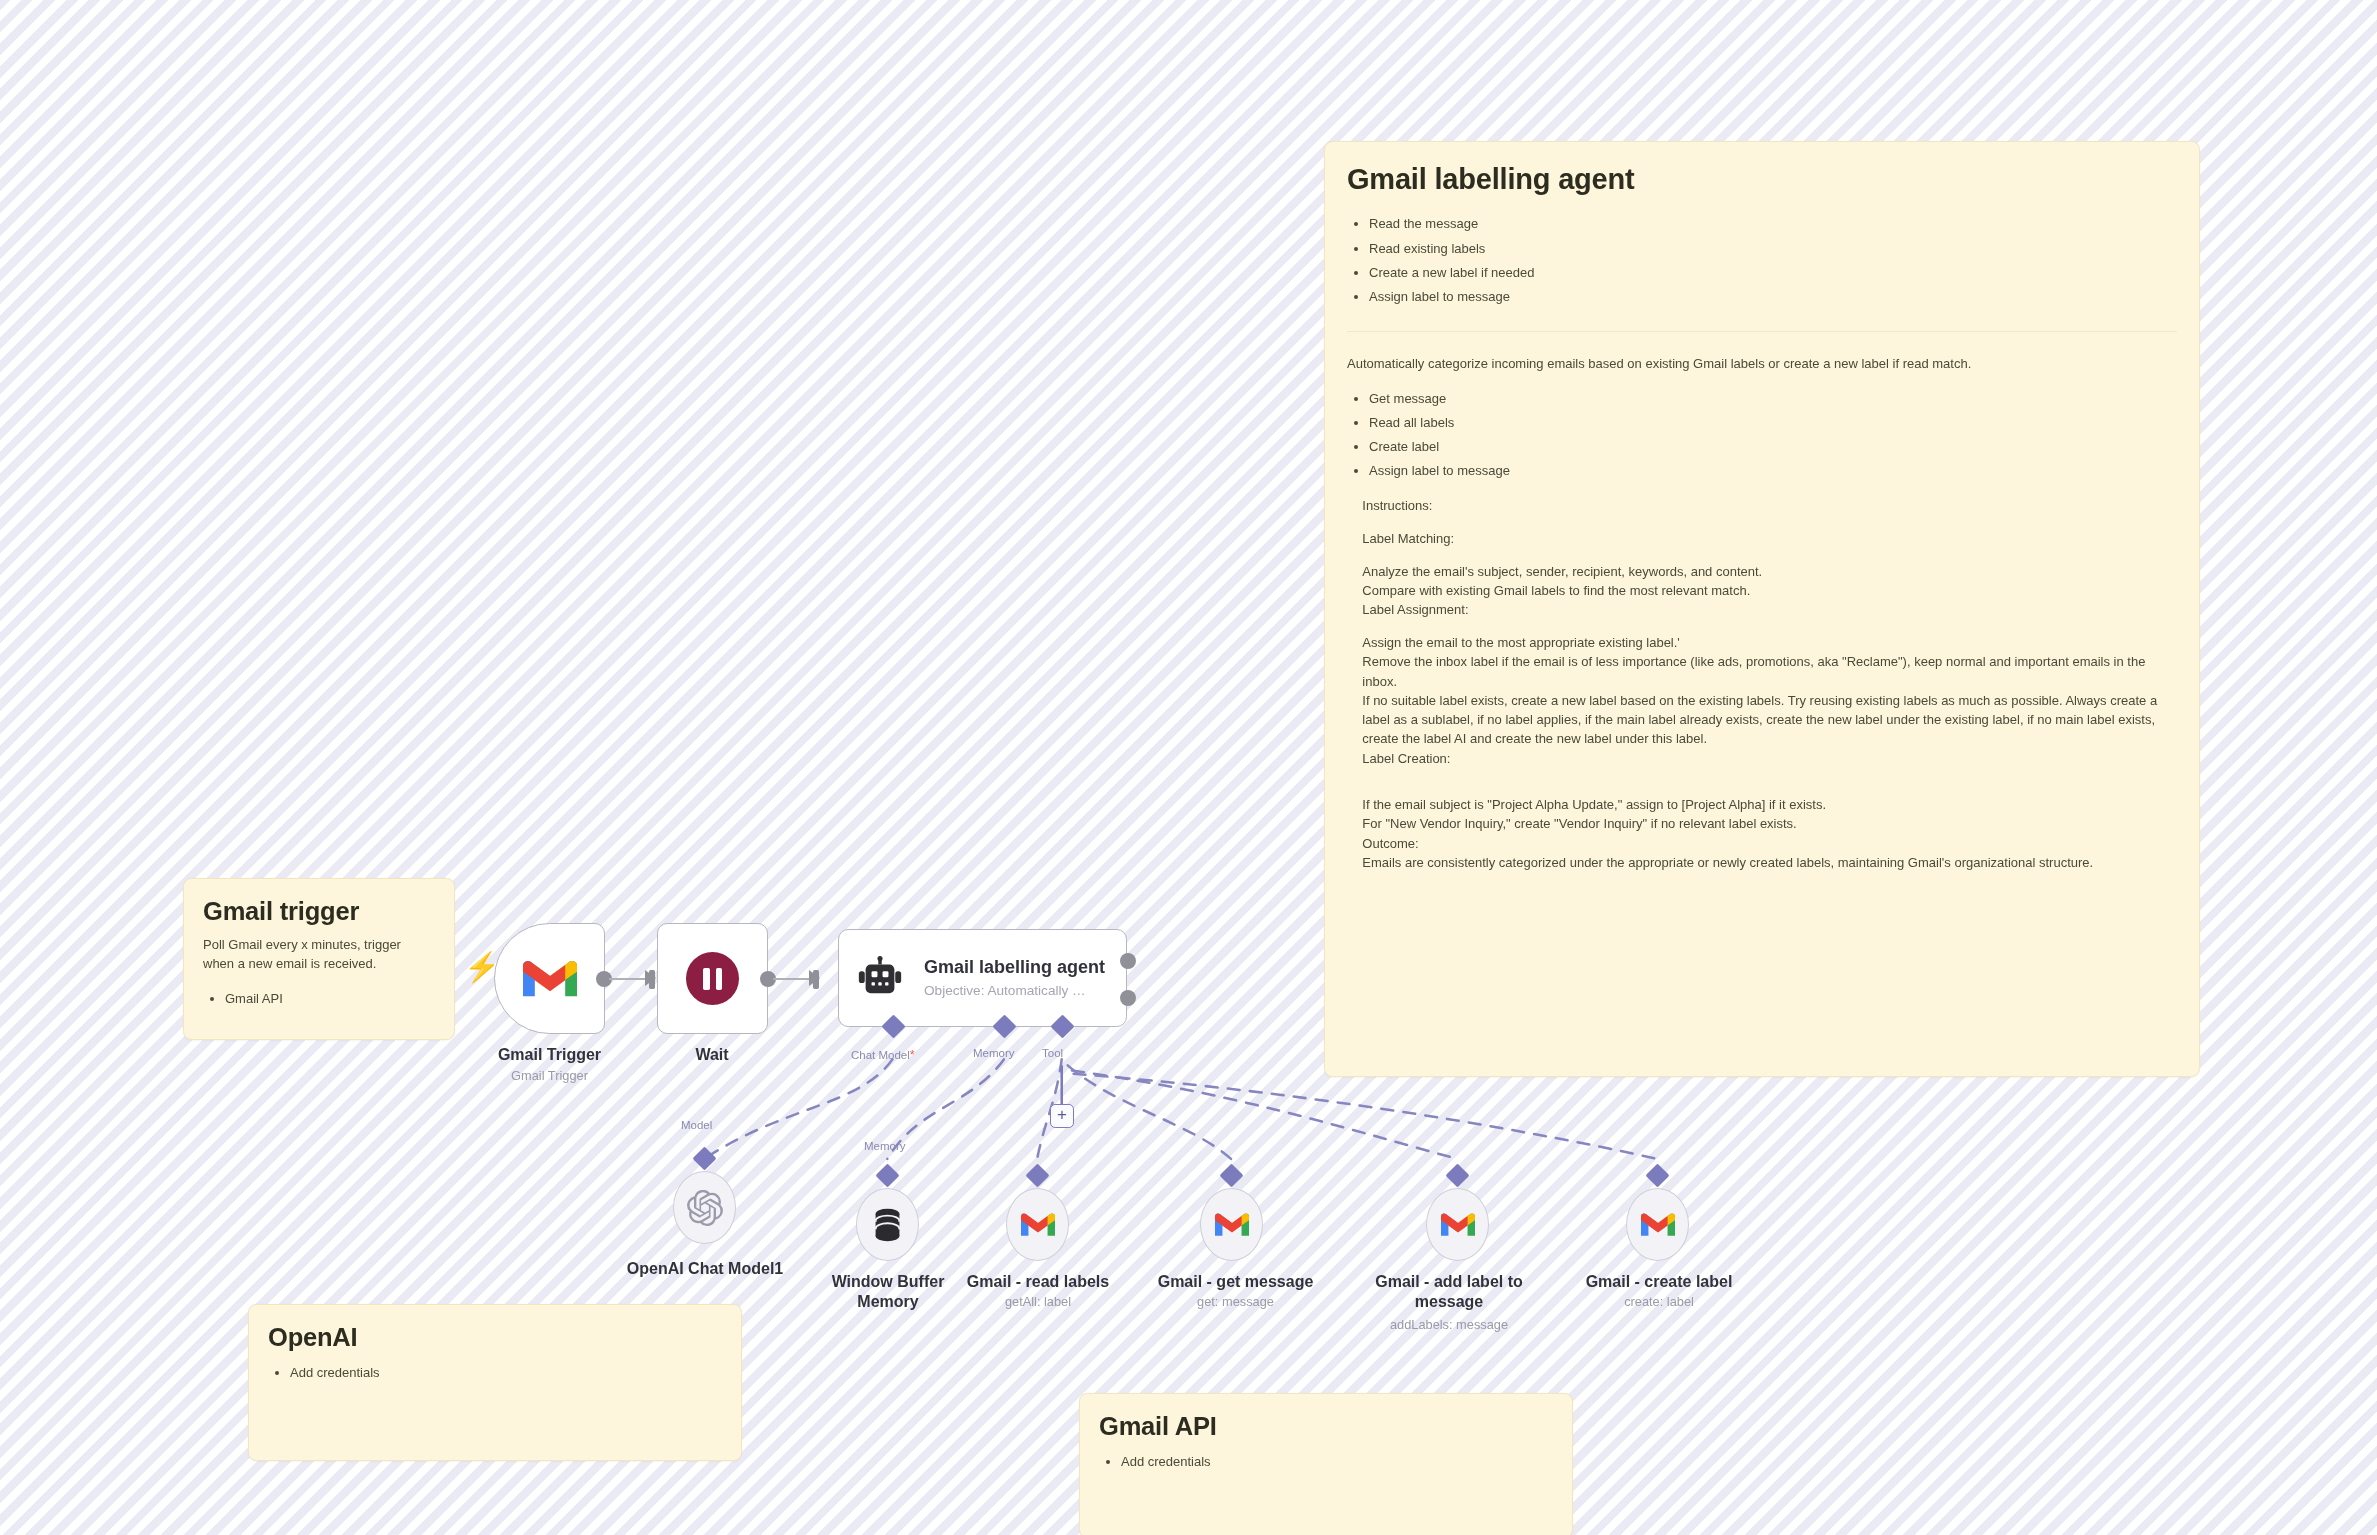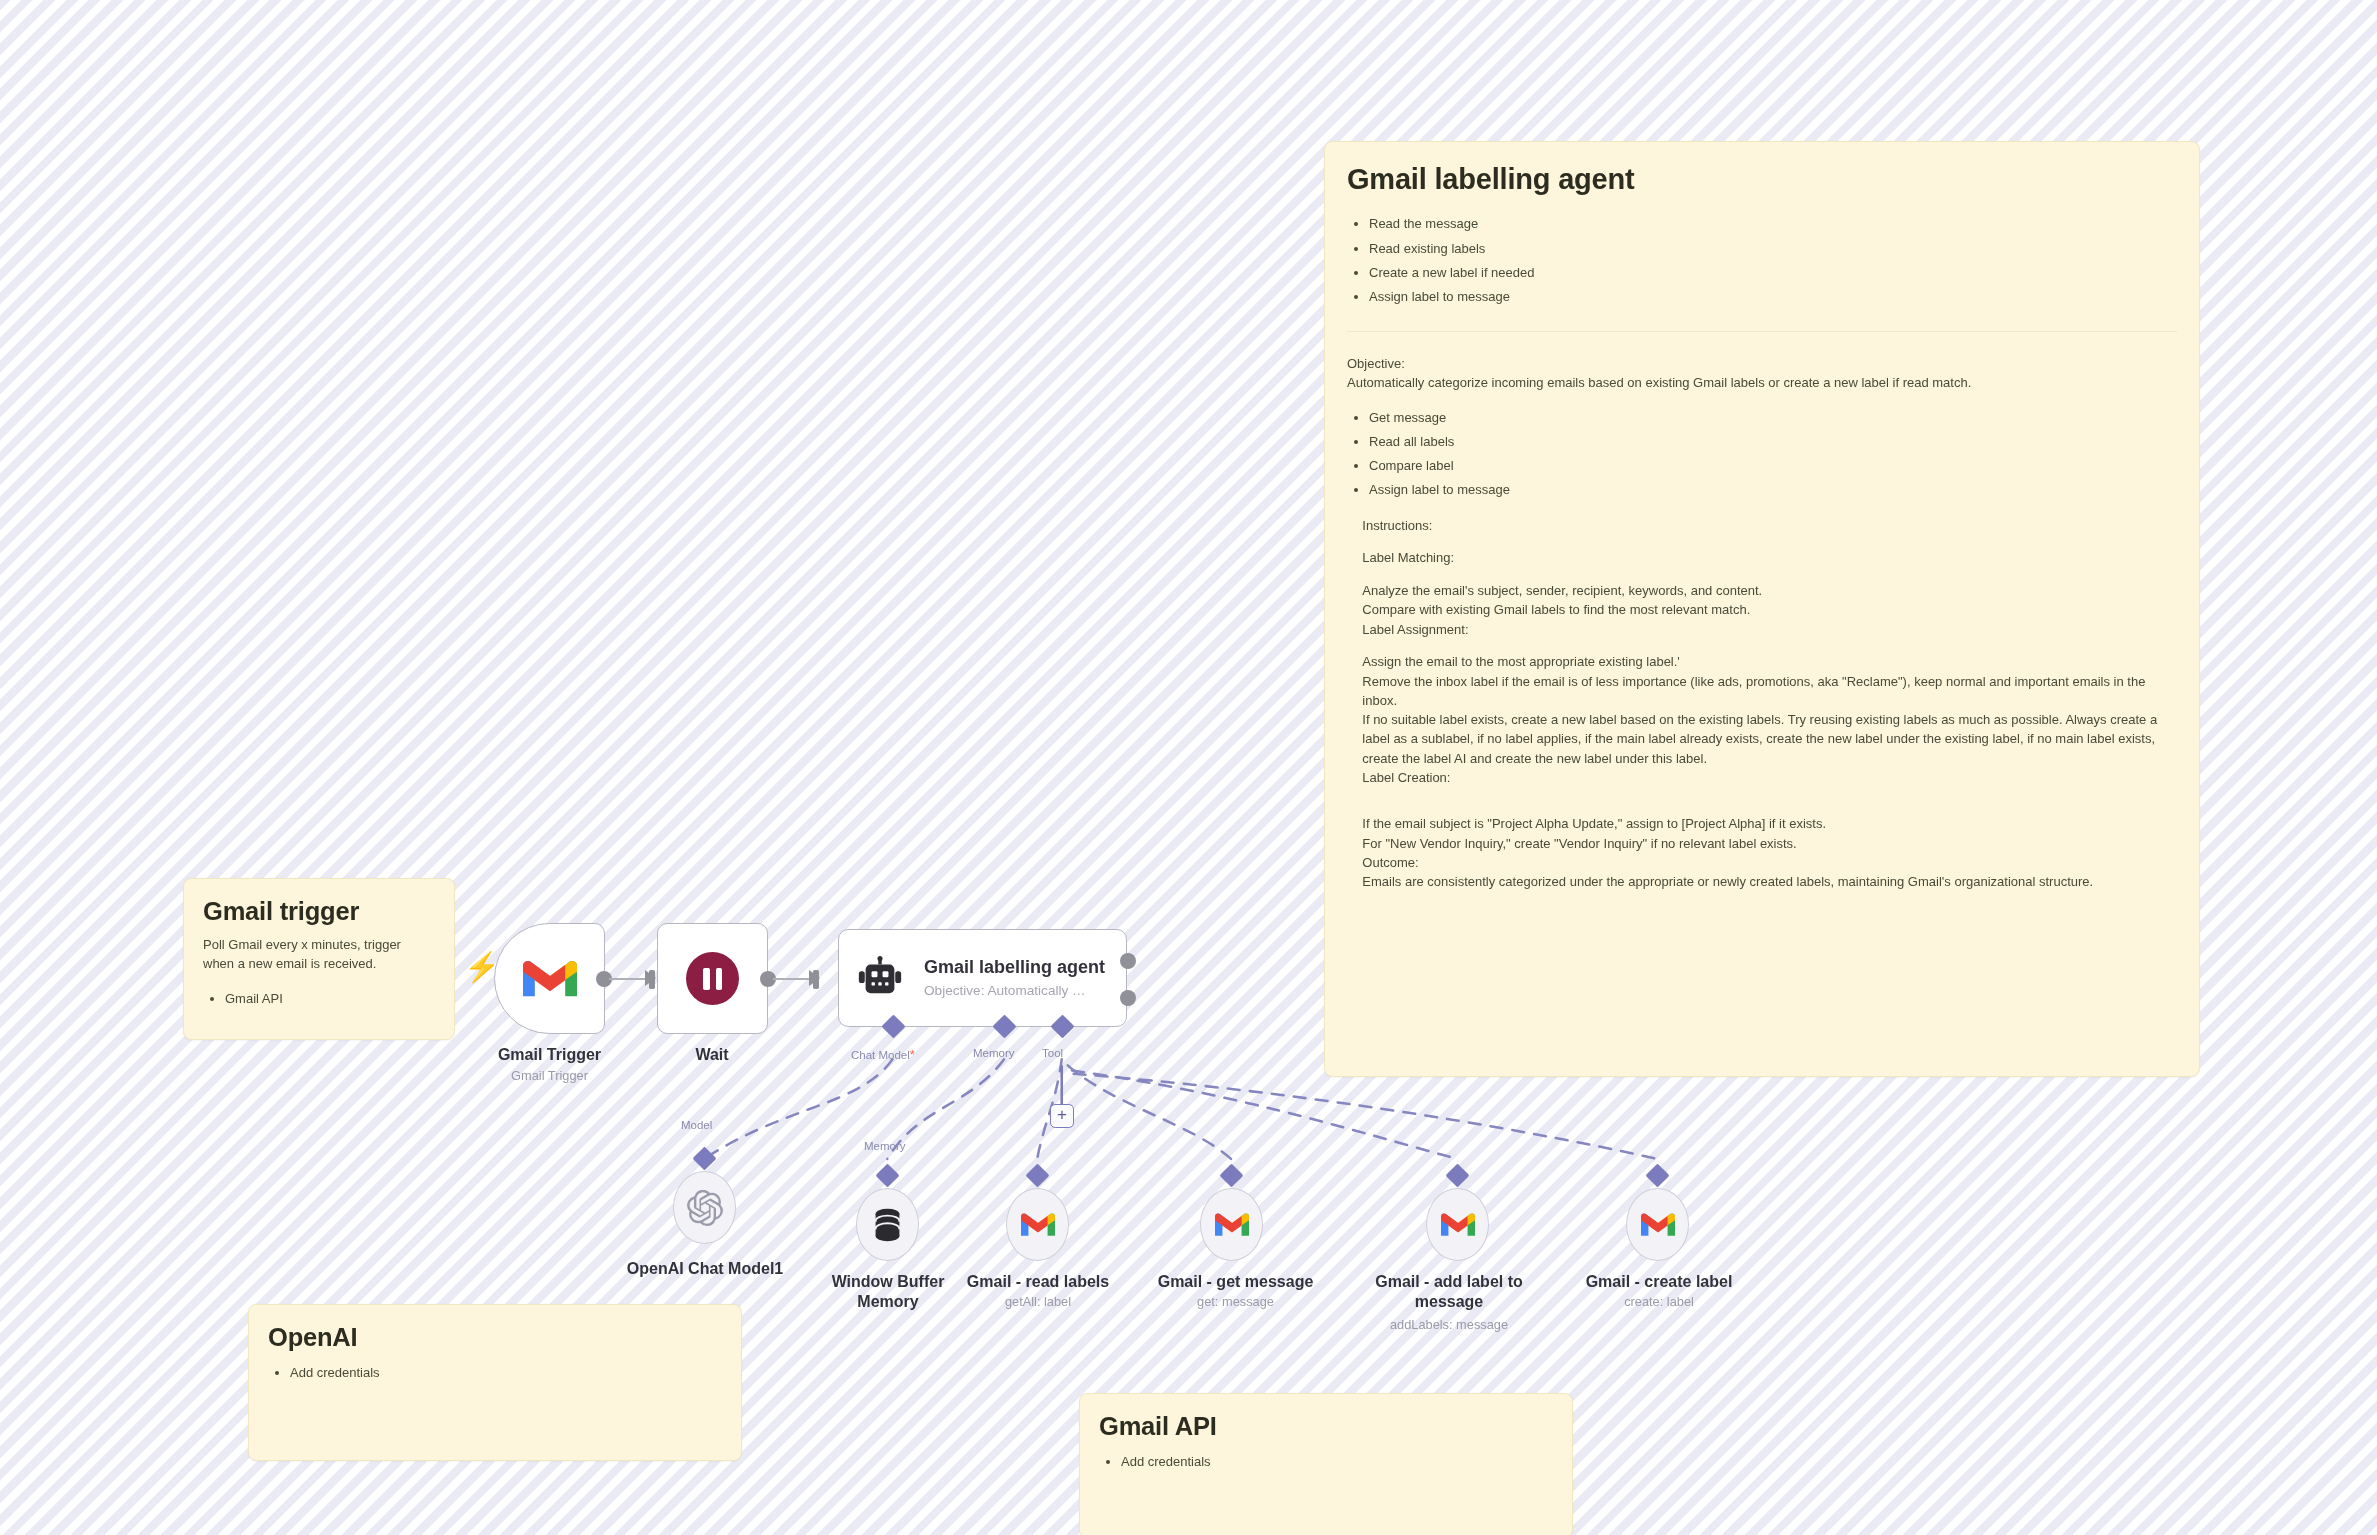--- a/index.html
+++ b/index.html
@@ -148,27 +148,26 @@
 
   <div class="sticky" id="note-main">
     <h1>Gmail labelling agent</h1>
     <ul>
       <li>Read the message</li>
       <li>Read existing labels</li>
       <li>Create a new label if needed</li>
       <li>Assign label to message</li>
     </ul>
     <hr>
-    <p>Objective:</p>
     <p>Automatically categorize incoming emails based on existing Gmail labels or create a new label if read match.</p>
     <div class="gap"></div>
     <ul>
       <li>Get message</li>
       <li>Read all labels</li>
-      <li>Compare label</li>
+      <li>Create label</li>
       <li>Assign label to message</li>
     </ul>
     <div class="gap"></div>
     <p class="indent">Instructions:</p>
     <div class="gap"></div>
     <p class="indent">Label Matching:</p>
     <div class="gap"></div>
     <div class="body-text indent">Analyze the email's subject, sender, recipient, keywords, and content.
 Compare with existing Gmail labels to find the most relevant match.
 Label Assignment:</div>

